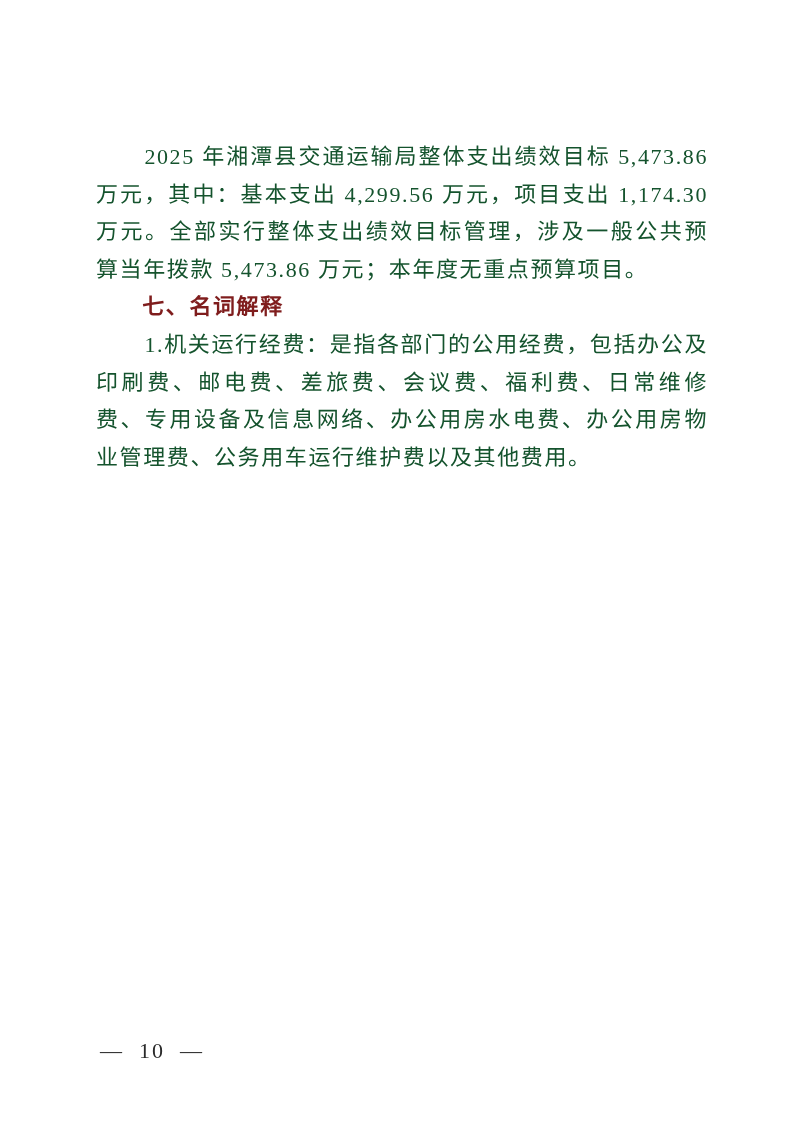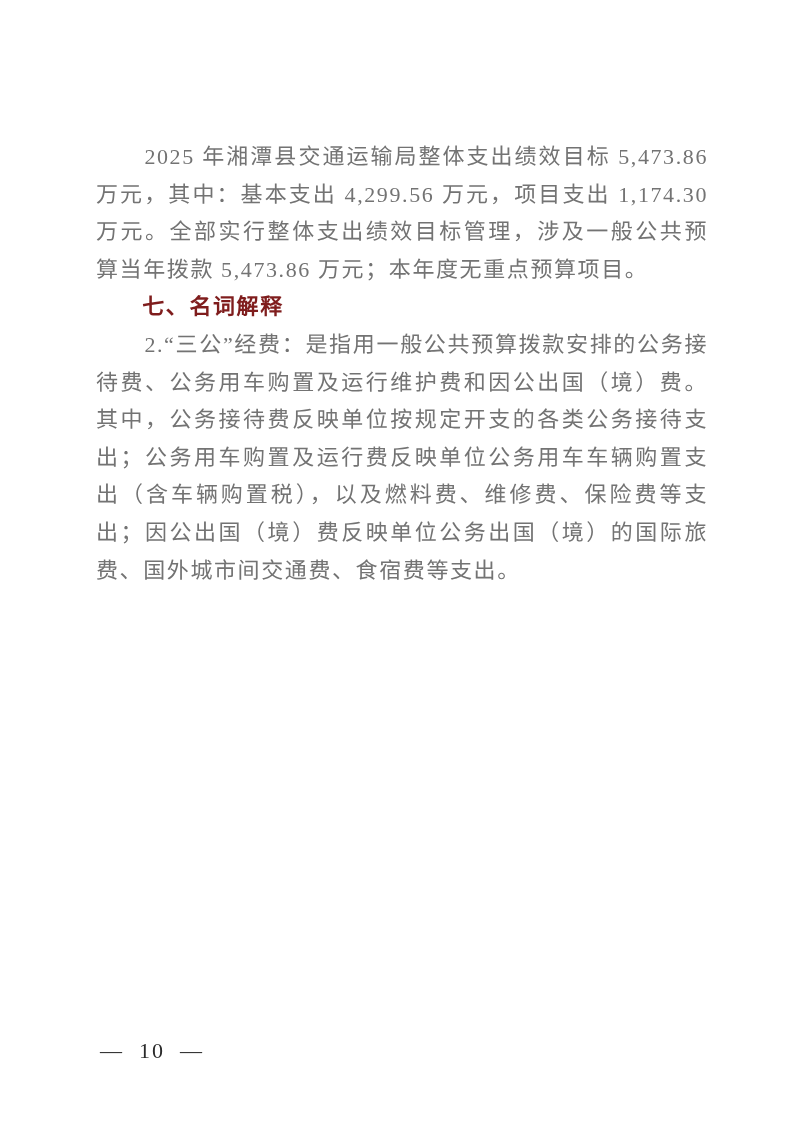--- a/index.html
+++ b/index.html
@@ -23,21 +23,21 @@
   }
   .body-par {
     margin: 0;
     font-family: "Liberation Serif", "DejaVu Serif", serif;
     font-size: 22px;
     line-height: 37.6px;
     letter-spacing: 1.6px;
     text-align: justify;
     text-justify: inter-character;
     text-indent: 2.2em;
-    color: #737373;
+    color: #14532d;
   }
   .section-heading {
     margin: 0;
     font-family: "Liberation Sans", "DejaVu Sans", sans-serif;
     font-weight: 700;
     font-size: 22px;
     line-height: 37.6px;
     letter-spacing: 1.6px;
     text-indent: 2.1em;
     color: #7f1d1d;
@@ -60,21 +60,21 @@
 </head>
 <body>
 
 <div class="page">
   <div class="content">
 
     <p class="body-par">2025 年湘潭县交通运输局整体支出绩效目标 5,473.86 万元，其中：基本支出 4,299.56 万元，项目支出 1,174.30 万元。全部实行整体支出绩效目标管理，涉及一般公共预算当年拨款 5,473.86 万元；本年度无重点预算项目。</p>
 
     <h2 class="section-heading">七、名词解释</h2>
 
+    <p class="body-par">1.机关运行经费：是指各部门的公用经费，包括办公及印刷费、邮电费、差旅费、会议费、福利费、日常维修费、专用设备及信息网络、办公用房水电费、办公用房物业管理费、公务用车运行维护费以及其他费用。</p>
 
-    <p class="body-par">2.“三公”经费：是指用一般公共预算拨款安排的公务接待费、公务用车购置及运行维护费和因公出国（境）费。其中，公务接待费反映单位按规定开支的各类公务接待支出；公务用车购置及运行费反映单位公务用车车辆购置支出（含车辆购置税），以及燃料费、维修费、保险费等支出；因公出国（境）费反映单位公务出国（境）的国际旅费、国外城市间交通费、食宿费等支出。</p>
 
 
 
   </div>
 
   <div class="page-footer">—  10  —</div>
 </div>
 
 </body></html>

